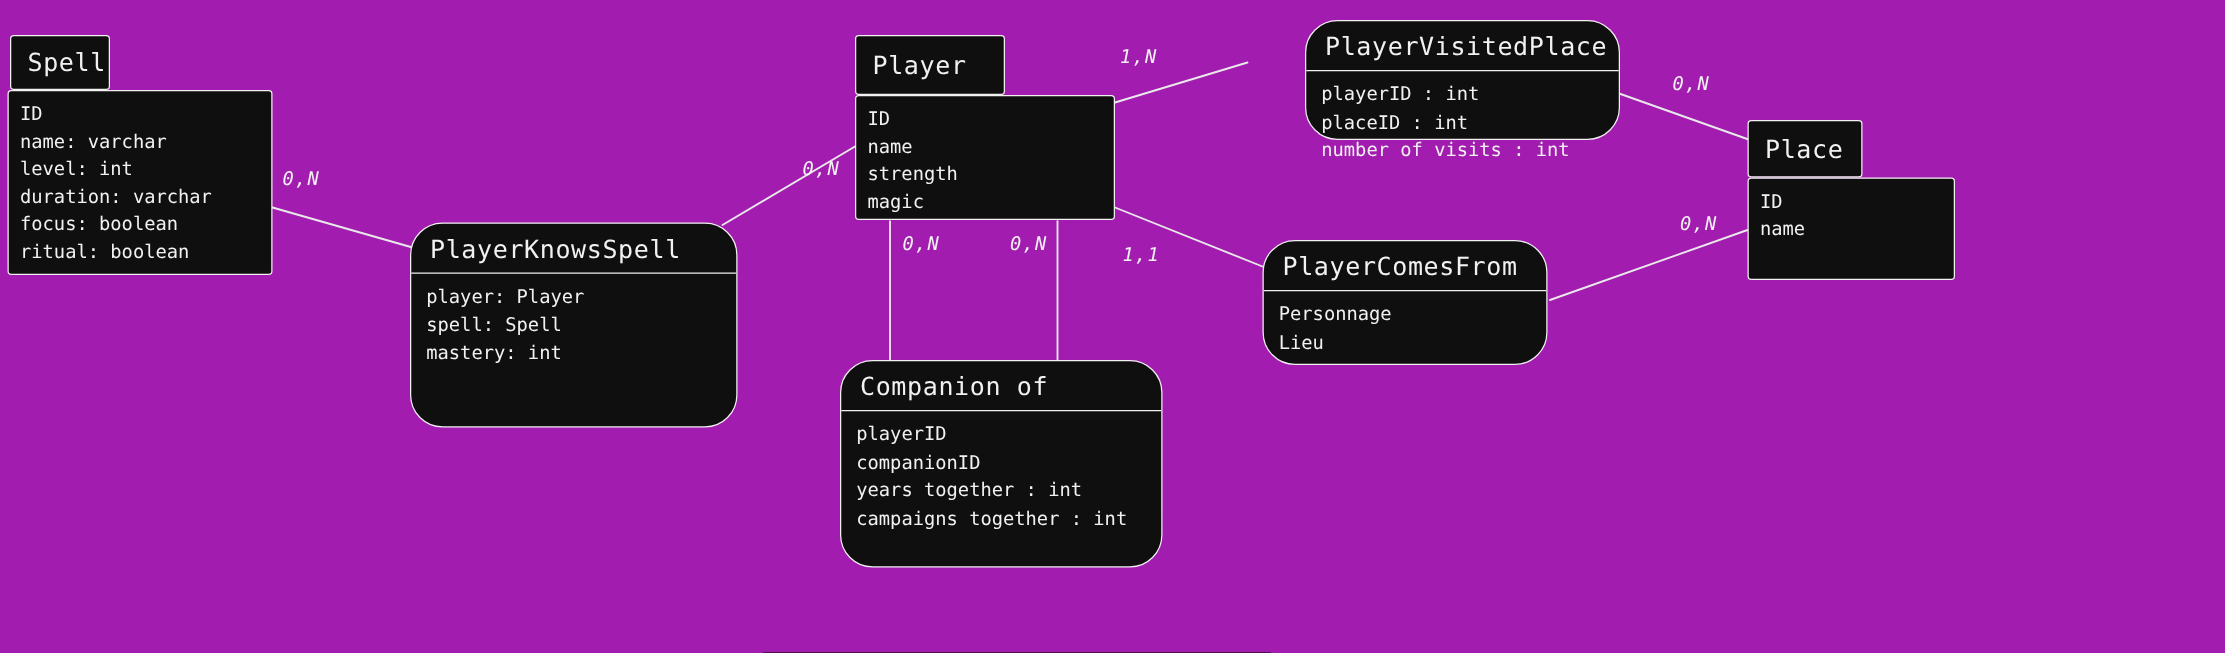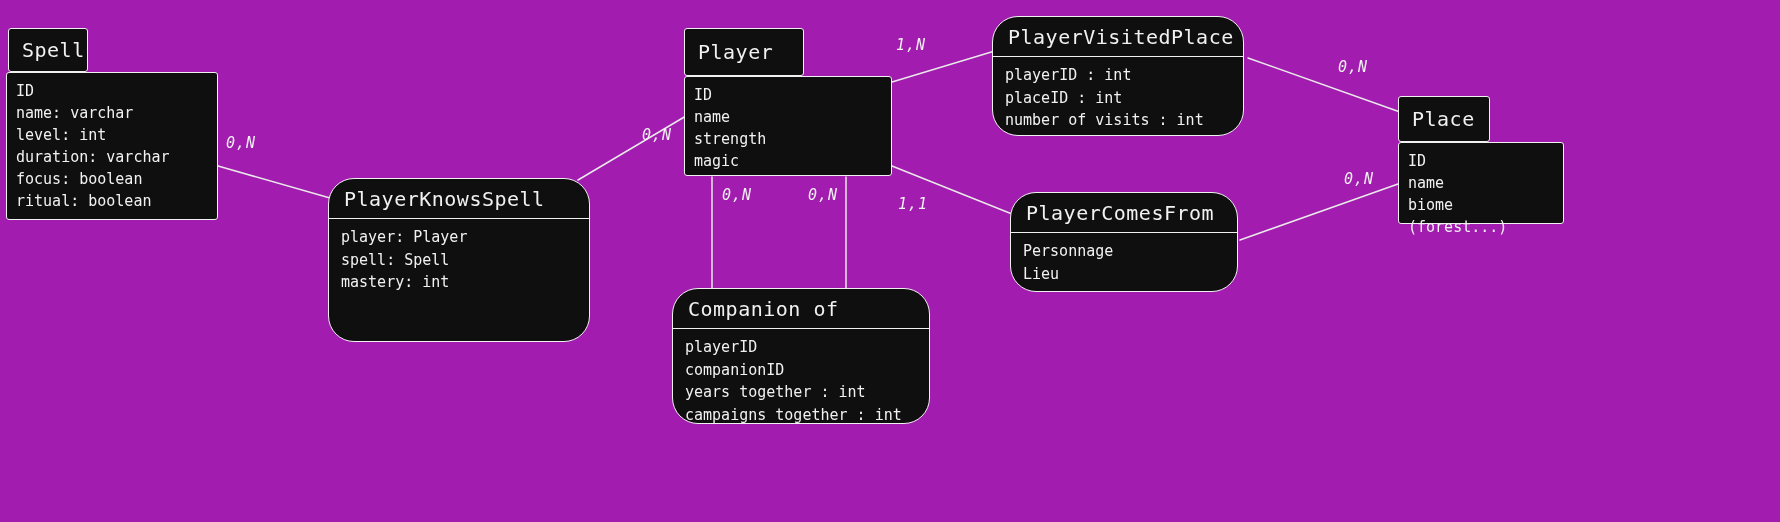--- a/index.html
+++ b/index.html
@@ -79,50 +79,49 @@
     <div><span class="u"></span><span>strength</span></div>
     <div><span class="u"></span><span>magic</span></div>
   </div>
 
   <div class="entity-title" style="left:1398px; top:96px; width:92px; height:46px;">
     <span>Place</span>
   </div>
   <div class="entity-body" style="left:1398px; top:142px; width:166px; height:82px; padding-right:4px;">
     <div><span class="u">ID</span><span></span></div>
     <div><span class="u"></span><span>name</span></div>
-    <div><span class="u"></span><span>biome (forest...)</span></div>
   </div>
 
   <div class="relation" style="left:328px; top:178px; width:262px; height:164px;">
     <div class="r-title">PlayerKnowsSpell</div>
     <div class="r-body">
       <div><span class="u">player</span><span>: Player</span></div>
       <div><span class="u">spell</span><span>: Spell</span></div>
       <div><span class="u"></span><span>mastery: int</span></div>
     </div>
   </div>
 
-  <div class="relation" style="left:992px; top:16px; width:252px; height:120px;">
+  <div class="relation" style="left:1044px; top:16px; width:252px; height:96px;">
     <div class="r-title">PlayerVisitedPlace</div>
     <div class="r-body">
       <div><span class="u">playerID</span><span> : int</span></div>
       <div><span class="u">placeID</span><span> : int</span></div>
       <div><span class="u"></span><span>number of visits : int</span></div>
     </div>
   </div>
 
   <div class="relation" style="left:1010px; top:192px; width:228px; height:100px;">
     <div class="r-title">PlayerComesFrom</div>
     <div class="r-body">
       <div><span class="u"></span><span>Personnage</span></div>
       <div><span class="u"></span><span>Lieu</span></div>
     </div>
   </div>
 
-  <div class="relation" style="left:672px; top:288px; width:258px; height:136px;">
+  <div class="relation" style="left:672px; top:288px; width:258px; height:166px;">
     <div class="r-title">Companion of</div>
     <div class="r-body">
       <div><span class="u">playerID</span><span></span></div>
       <div><span class="u">companionID</span><span></span></div>
       <div><span class="u"></span><span>years together : int</span></div>
       <div><span class="u"></span><span>campaigns together : int</span></div>
     </div>
   </div>
 
   <div class="card" style="left:226px;  top:134px;">0,N</div>

